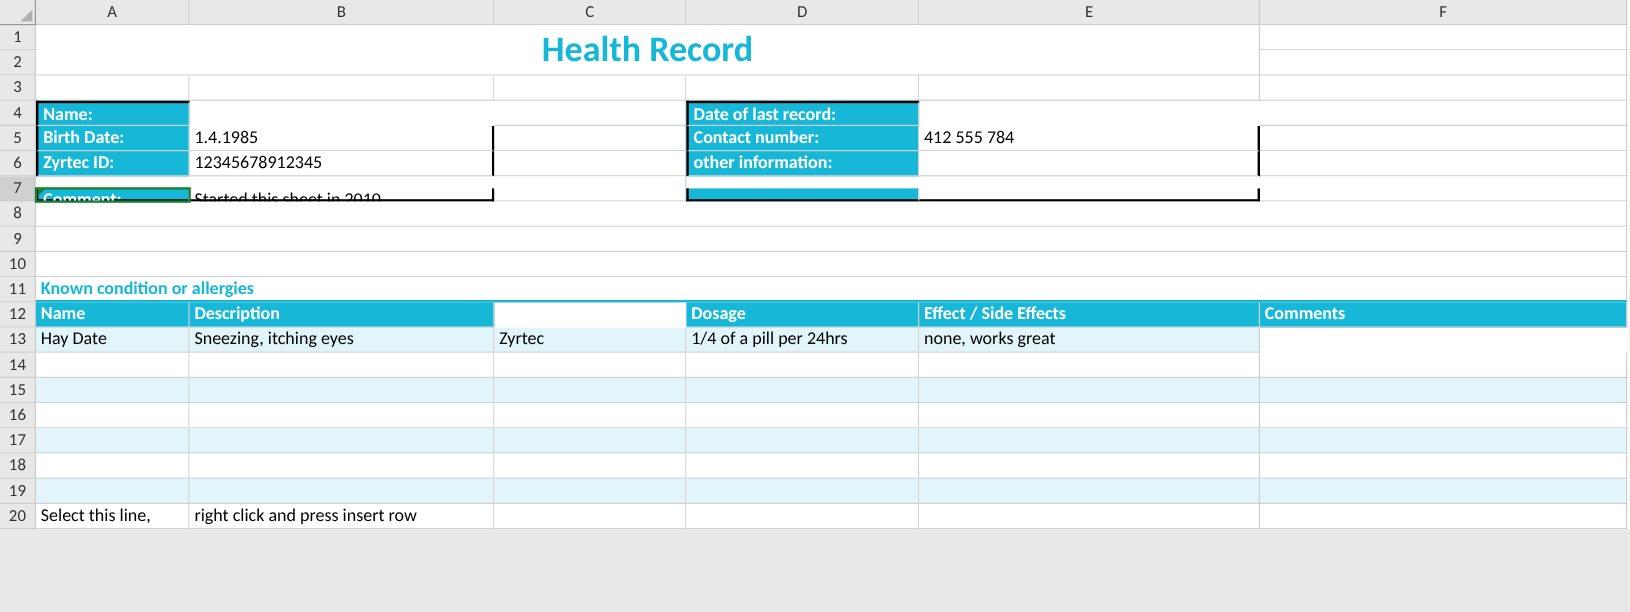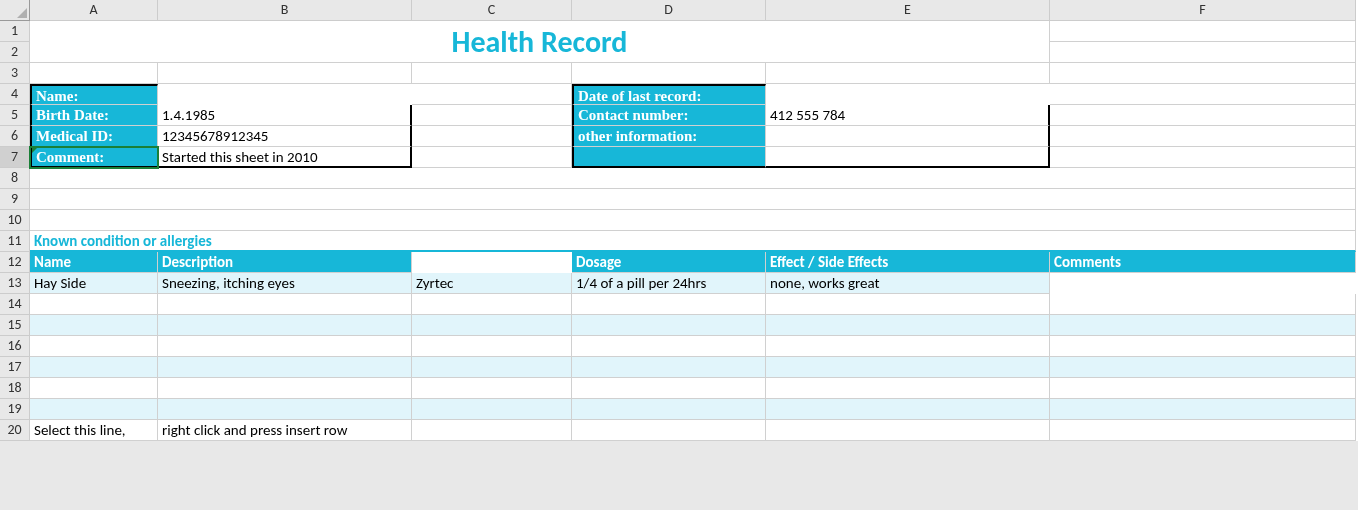--- a/index.html
+++ b/index.html
@@ -83,22 +83,22 @@
   }
   .pbox-val {
     background: #fff;
     padding: 0 4px;
     line-height: 20px;
     border-right: 1px solid #d0d0d0;
     border-bottom: 1px solid #d0d0d0;
   }
   
   .bt { border-top: 2px solid #000 !important; }
-  .bb { border-bottom: 2px solid #000 !important; }
-  .bl { border-left: 2px solid #000 !important; font-family: Liberation Serif, serif; }
+  .bb { border-bottom: 2px solid #000 !important; margin-top: 10px; }
+  .bl { border-left: 2px solid #000 !important; }
   .br { border-right: 2px solid #000 !important; }
 
   .sec-title {
     color: #17b7d8;
     font-weight: bold;
     border-bottom: 2px solid #17b7d8;
   }
   .thead {
     background: #17b7d8;
     color: #fff;
@@ -156,21 +156,21 @@
 
   <div class="rowhdr" style="grid-row:6">5</div>
   <div class="pbox-label bl" style="grid-column:2;grid-row:6">Birth Date:</div>
   <div class="pbox-val br" style="grid-column:3;grid-row:6">1.4.1985</div>
   <div class="cell" style="grid-column:4;grid-row:6"></div>
   <div class="pbox-label bl" style="grid-column:5;grid-row:6">Contact number:</div>
   <div class="pbox-val br" style="grid-column:6;grid-row:6">412 555 784</div>
   <div class="cell" style="grid-column:7;grid-row:6"></div>
 
   <div class="rowhdr" style="grid-row:7">6</div>
-  <div class="pbox-label bl" style="grid-column:2;grid-row:7">Medical ID:</div>
+  <div class="pbox-label bl" style="grid-column:2;grid-row:7">Zyrtec ID:</div>
   <div class="pbox-val br" style="grid-column:3;grid-row:7">12345678912345</div>
   <div class="cell" style="grid-column:4;grid-row:7"></div>
   <div class="pbox-label bl" style="grid-column:5;grid-row:7">other information:</div>
   <div class="pbox-val br" style="grid-column:6;grid-row:7"></div>
   <div class="cell" style="grid-column:7;grid-row:7"></div>
 
   <div class="rowhdr" style="grid-row:8;background:#d0d0d0">7</div>
   <div class="pbox-label bl bb active-cell green-tri" style="grid-column:2;grid-row:8;position:relative">Comment:</div>
   <div class="pbox-val br bb" style="grid-column:3;grid-row:8">Started this sheet in 2010</div>
   <div class="cell" style="grid-column:4;grid-row:8"></div>
@@ -189,21 +189,21 @@
   <div class="cell sec-title" style="grid-column:2/8;grid-row:12">Known condition or allergies</div>
 
   <div class="rowhdr" style="grid-row:13">12</div>
   <div class="cell thead" style="grid-column:2;grid-row:13">Name</div>
   <div class="cell thead" style="grid-column:3;grid-row:13">Description</div>
   <div class="cell thead" style="grid-column:5;grid-row:13">Dosage</div>
   <div class="cell thead" style="grid-column:6;grid-row:13">Effect / Side Effects</div>
   <div class="cell thead" style="grid-column:7;grid-row:13">Comments</div>
 
   <div class="rowhdr" style="grid-row:14">13</div>
-  <div class="cell zebra" style="grid-column:2;grid-row:14">Hay Side</div>
+  <div class="cell zebra" style="grid-column:2;grid-row:14">Hay Date</div>
   <div class="cell zebra" style="grid-column:3;grid-row:14">Sneezing, itching eyes</div>
   <div class="cell zebra" style="grid-column:4;grid-row:14">Zyrtec</div>
   <div class="cell zebra" style="grid-column:5;grid-row:14">1/4 of a pill per 24hrs</div>
   <div class="cell zebra" style="grid-column:6;grid-row:14">none, works great</div>
 
   <div class="rowhdr" style="grid-row:15">14</div>
   <div class="cell" style="grid-column:2;grid-row:15"></div>
   <div class="cell" style="grid-column:3;grid-row:15"></div>
   <div class="cell" style="grid-column:4;grid-row:15"></div>
   <div class="cell" style="grid-column:5;grid-row:15"></div>

